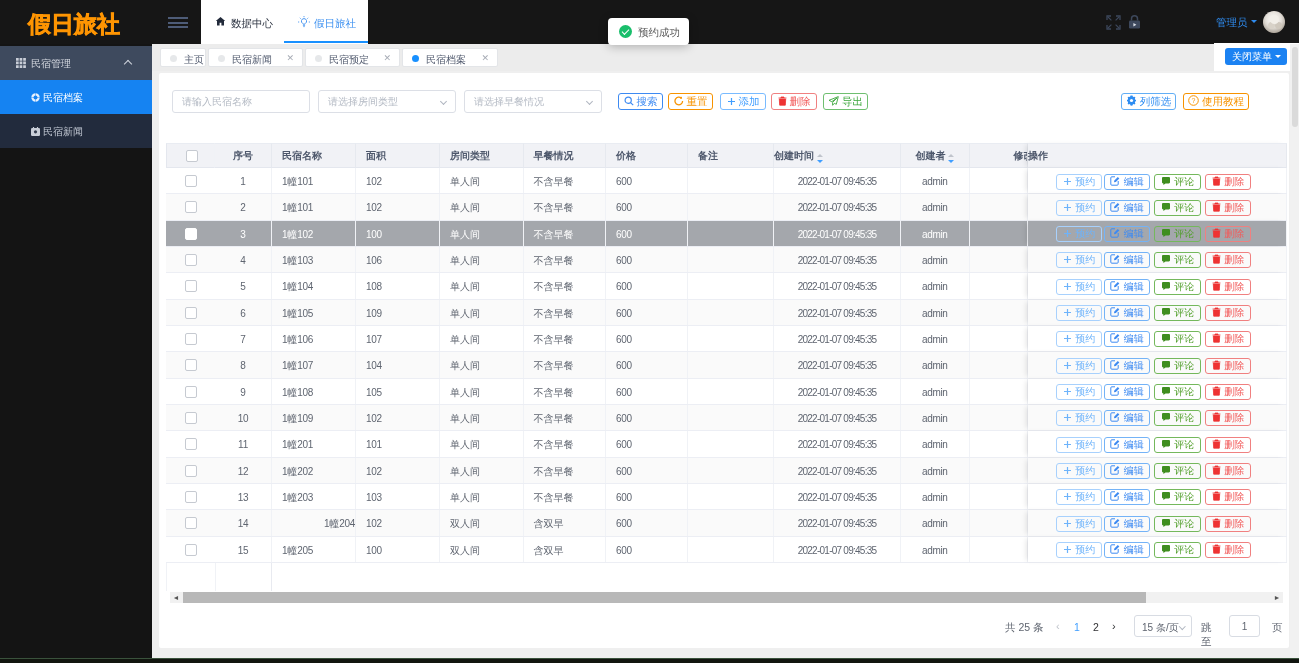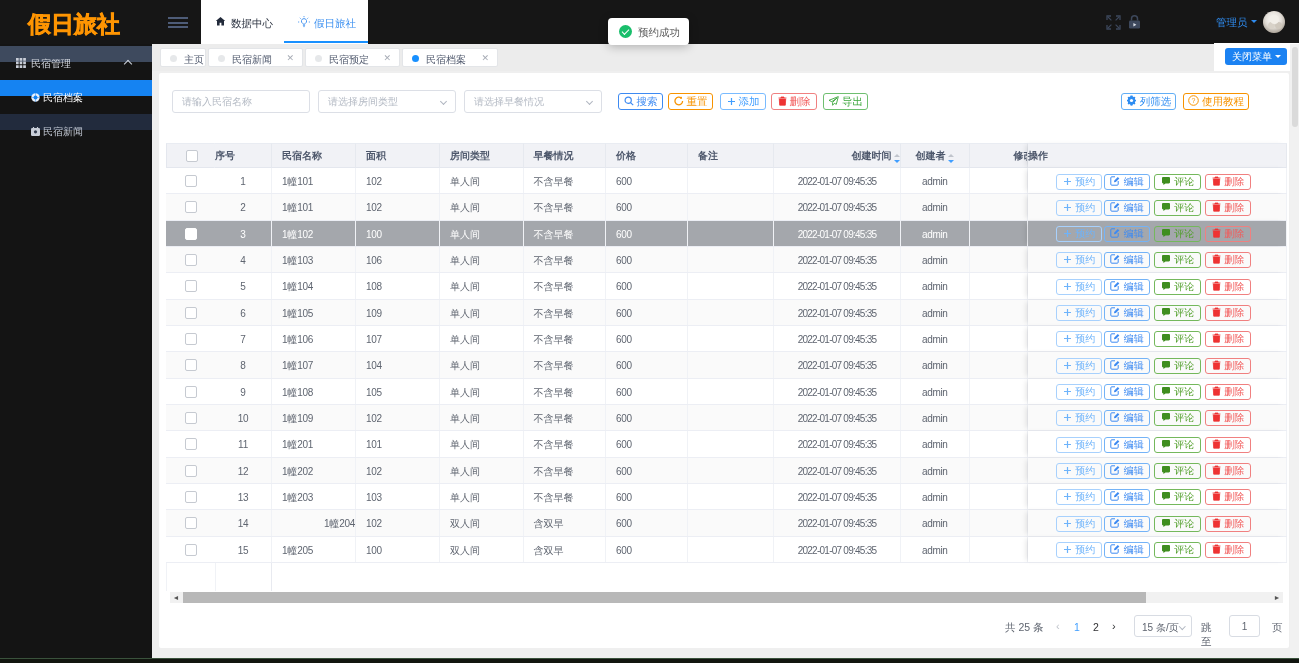--- a/index.html
+++ b/index.html
@@ -21,21 +21,21 @@
 #admcaret{position:absolute;left:1251px;top:20px;width:0;height:0;border:3.5px solid transparent;border-top-color:#2f8cf0}
 #avatar{position:absolute;left:1263px;top:11px;width:22px;height:22px;border-radius:50%;box-shadow:inset 0 -3px 5px rgba(120,110,95,.35);background:radial-gradient(circle at 45% 40%, #f7f5f2 0%, #e9e5df 45%, #beb6ac 85%);overflow:hidden}
 #avatar:after{content:"";position:absolute;left:7px;top:4px;width:9px;height:9px;border-radius:50%;background:#f2efe9;box-shadow:-3px 6px 0 -1px #d8d2c8,4px 6px 0 -1px #cfc8bd}
 
 #toast{position:absolute;left:608px;top:18px;width:81px;height:27px;background:#fff;border-radius:4px;box-shadow:0 2px 10px rgba(0,0,0,.25)}
 #toast .dot{position:absolute;left:11px;top:7px;width:13px;height:13px;border-radius:50%;background:#19be6b}
 #toast .dot:after{content:"";position:absolute;left:3px;top:3.5px;width:6px;height:3px;border-left:1.4px solid #fff;border-bottom:1.4px solid #fff;transform:rotate(-45deg)}
 #toast .txt{position:absolute;left:30px;top:8px;font-size:10.5px;color:#5b5b5b}
 
 #sidebar{position:absolute;left:0;top:44px;width:152px;height:615px;background:#141414}
-.mitem{position:absolute;left:0;width:152px;height:16px;font-size:10px}
+.mitem{position:absolute;left:0;width:152px;height:34px;font-size:10px}
 .mitem .t{position:absolute;top:11px;white-space:nowrap}
 .mcaret{position:absolute;width:6px;height:6px;border:1.4px solid #cfd4dd;border-left:none;border-top:none}
 
 #tabbar{position:absolute;left:152px;top:44px;width:1147px;height:27px;background:#ececec}
 .chip{position:absolute;top:4px;height:19px;background:#fff;border:1px solid #e3e5e8;border-radius:2px;font-size:10px;color:#515a6e;white-space:nowrap}
 .chip .dot{position:absolute;left:9px;top:6px;width:7px;height:7px;border-radius:50%;background:#e6e8ea}
 .chip .dot.on{background:#1890ff}
 .chip .tx{position:absolute;left:23px;top:4px}
 .chip .x{position:absolute;right:8px;top:4px;color:#a6abb5;font-size:9px}
 #closebox{position:absolute;left:1214px;top:-1px;width:85px;height:28px;background:#fff}
@@ -180,28 +180,28 @@
     <div class="btn" style="left:1024px;width:66px;color:#f79300;border-color:#f79300"><svg width="11" height="11" viewBox="0 0 11 11" style="">
         <circle cx="5.5" cy="5.5" r="4.8" stroke="#f79300" stroke-width="1" fill="none"></circle>
         <text x="5.5" y="7.9" font-size="7" text-anchor="middle" fill="#f79300" font-family="Liberation Sans">?</text>
       </svg>使用教程</div>
   </div>
 <div class="abs" style="left:166px;top:143px;width:1121px;height:460px;overflow:visible">
     <div style="position:absolute;left:0;top:0;width:1121px;height:25px">
       <div class="hd cb" style="left:0px;width:49px;border-left:1px solid #e4e7ee;">
         <span class="ckb" style="top:6px"></span>
       </div>
-      <div class="hd" style="left:49px;width:57px;text-align:left;">序号</div>
+      <div class="hd" style="left:49px;width:57px;text-align:center;">序号</div>
       <div class="hd" style="left:106px;width:84px;padding-left:10px;">民宿名称</div>
       <div class="hd" style="left:190px;width:84px;padding-left:10px;">面积</div>
       <div class="hd" style="left:274px;width:83.5px;padding-left:10px;">房间类型</div>
       <div class="hd" style="left:357.5px;width:82.5px;padding-left:10px;">早餐情况</div>
       <div class="hd" style="left:440px;width:82px;padding-left:10px;">价格</div>
       <div class="hd" style="left:522px;width:86px;padding-left:10px;">备注</div>
-      <div class="hd" style="left:608px;width:127px;text-align:right;">创建时间<span class="sortc" style="border-bottom-color:#c0c4cc;vertical-align:2px"></span><span class="sortc" style="border-top-color:#409eff;vertical-align:-7px;margin-left:-6.4px"></span></div>
+      <div class="hd" style="left:608px;width:127px;text-align:left;">创建时间<span class="sortc" style="border-bottom-color:#c0c4cc;vertical-align:2px"></span><span class="sortc" style="border-top-color:#409eff;vertical-align:-7px;margin-left:-6.4px"></span></div>
       <div class="hd" style="left:735px;width:68.5px;text-align:center;">创建者<span class="sortc" style="border-bottom-color:#c0c4cc;vertical-align:2px"></span><span class="sortc" style="border-top-color:#409eff;vertical-align:-7px;margin-left:-6.4px"></span></div>
       <div class="hd" style="left:803.5px;width:58.5px;overflow:hidden">
         <span style="position:absolute;left:44px;top:0">修改时间</span>
       </div>
       <div class="hd" style="left:862px;width:259px;box-shadow:-4px 0 5px -2px rgba(0,0,0,0.10)">操作</div>
     </div>
     <div class="row" style="top:25.0px;background:#fff;color:#5f6570">
       <span class="ckb"></span>
       <div class="cell" style="left:49px;width:57px;text-align:center;"><span class="num">1</span></div>
       <div class="cell" style="left:106px;width:84px;padding-left:10px;"><span class="num">1</span>幢<span class="num">101</span></div>

